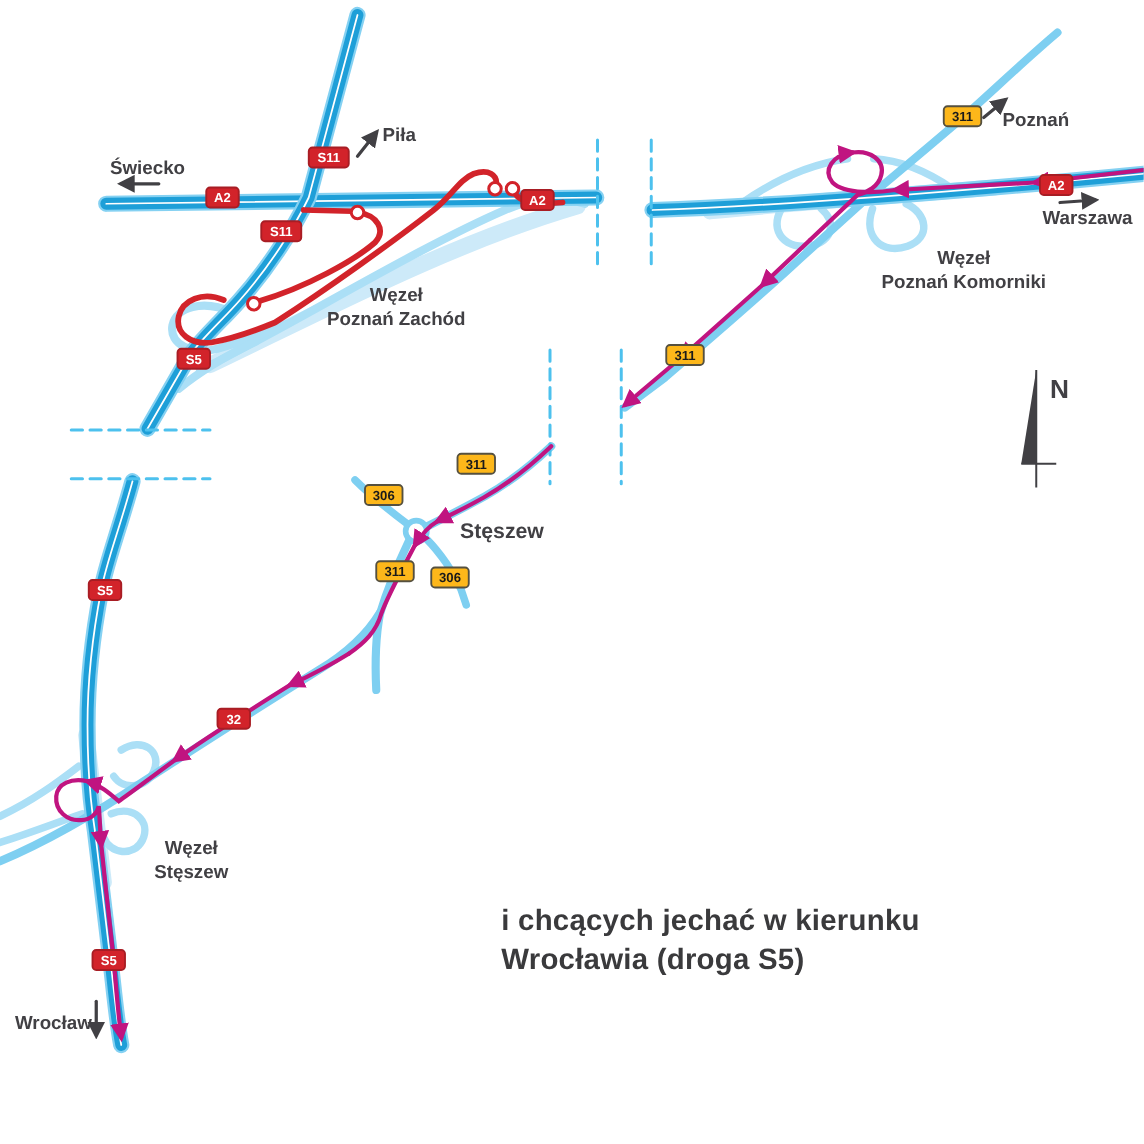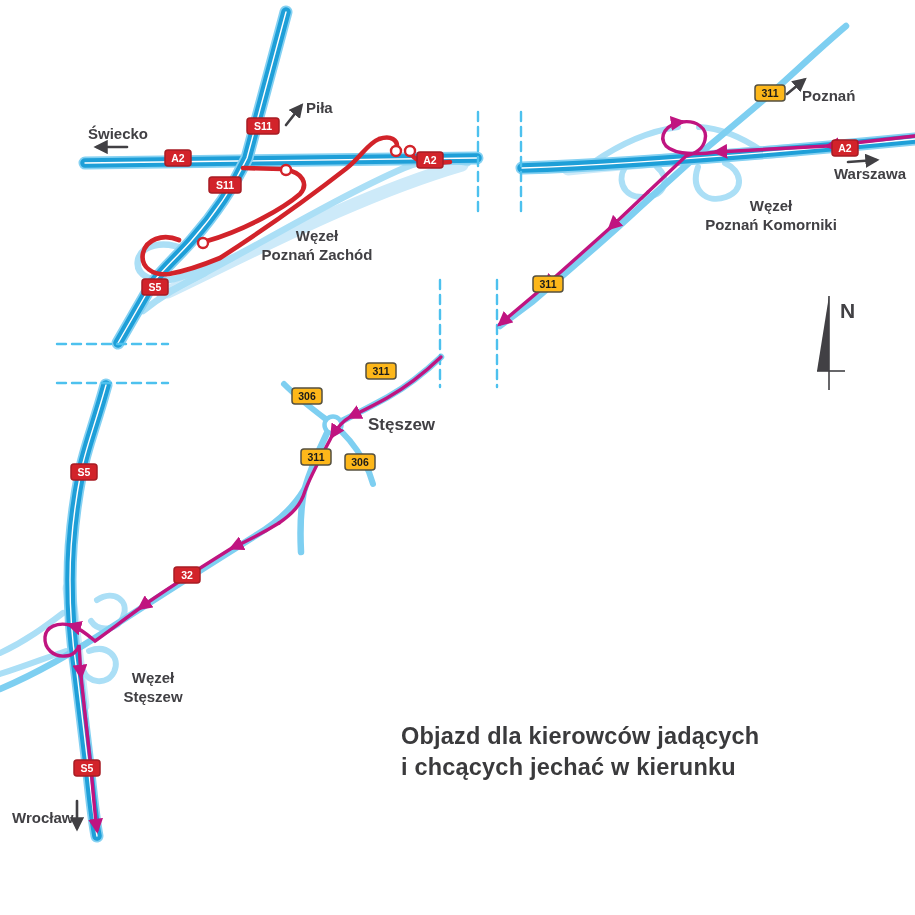--- a/index.html
+++ b/index.html
@@ -234,16 +234,16 @@
 
   <g>
     <line x1="829" y1="296" x2="829" y2="390" stroke="#414044" stroke-width="1.6"></line>
     <line x1="817" y1="371" x2="845" y2="371" stroke="#414044" stroke-width="1.6"></line>
     <polygon points="829,296 817,371 829,371" fill="#414044"></polygon>
     <text class="compassN" x="840" y="318">N</text>
   </g>
 </svg>
 
 <div id="caption">
-  <div>Objazd dla kierowców jadących</div>
   <div>i chcących jechać w kierunku</div>
+  <div>Wrocławia (droga S5)</div>
 </div>
 </div>
 
 </body></html>

